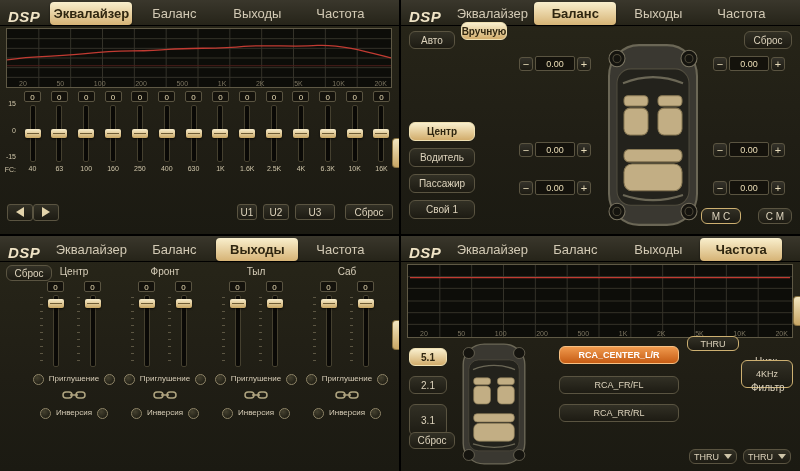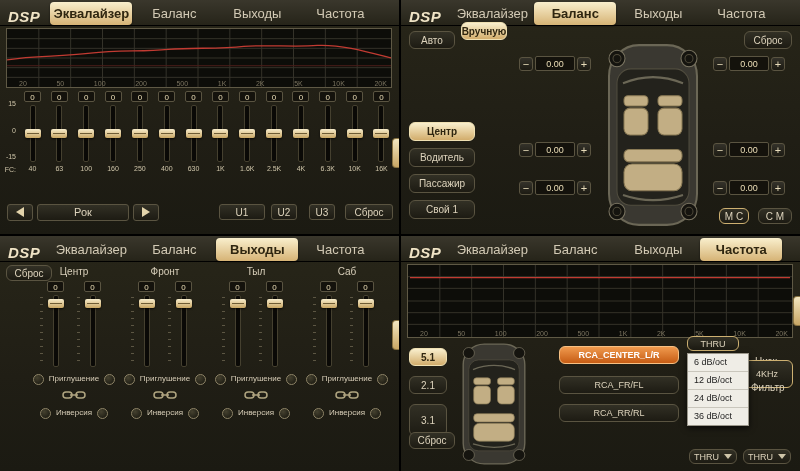--- a/index.html
+++ b/index.html
@@ -254,27 +254,26 @@
             <div class="thumb" style="top:24px"></div>
           </div>
           <div class="freq">16K</div>
         </div>
       </div>
 
     <div class="eq-bottom">
       <div class="btn" style="width:26px;height:17px">
           <span class="tri-l"></span>
         </div>
-      <div class="btn" style="width:92px;height:17px;margin:0 4px;font-size:11px">Рок</div>
       <div class="btn" style="width:26px;height:17px">
           <span class="tri-r"></span>
         </div>
-      <div class="btn" style="width:46px;height:16px;margin-left:auto">U1</div>
+      <div class="btn" style="width:20px;height:16px;margin-left:auto">U1</div>
       <div class="btn" style="width:26px;height:16px;margin-left:6px">U2</div>
-      <div class="btn" style="width:26px;height:16px;margin-left:12px">U3</div>
+      <div class="btn" style="width:40px;height:16px;margin-left:6px">U3</div>
       <div class="btn" style="width:48px;height:16px;margin-left:10px">Сброс</div>
     </div>
 
     <div class="drawer" style="top:138px"></div>
   </section>
 
   <section class="quad">
     <div class="hdr">
       <div class="logo">DSP</div>
       <div class="tab">Эквалайзер</div>
@@ -345,21 +344,21 @@
       <div class="step-btn minus"></div>
       <div class="step-val">0.00</div>
       <div class="step-btn plus"></div>
     </div>
     <div class="stepper" style="left:312px;top:180px">
       <div class="step-btn minus"></div>
       <div class="step-val">0.00</div>
       <div class="step-btn plus"></div>
     </div>
 
-    <div class="btn abs" style="left:318px;top:208px;width:30px;height:16px;border-color:#cdb071">M C</div>
+    <div class="btn abs" style="left:300px;top:208px;width:40px;height:16px;border-color:#cdb071">M C</div>
     <div class="btn abs" style="left:357px;top:208px;width:34px;height:16px">C M</div>
   </section>
 
   <section class="quad">
     <div class="hdr">
       <div class="logo">DSP</div>
       <div class="tab">Эквалайзер</div>
       <div class="tab">Баланс</div>
       <div class="tab active">Выходы</div>
       <div class="tab">Частота</div>
@@ -605,27 +604,20 @@
 
     <div class="btn orange abs" style="left:158px;top:110px;width:120px;height:18px;font-size:9px">RCA_CENTER_L/R</div>
     <div class="btn abs" style="left:158px;top:140px;width:120px;height:18px;font-size:9px">RCA_FR/FL</div>
     <div class="btn abs" style="left:158px;top:168px;width:120px;height:18px;font-size:9px">RCA_RR/RL</div>
 
     <div class="flabel" style="left:354px;top:120px">Низк</div>
     <div class="btn abs" style="left:340px;top:124px;width:52px;height:28px;border-color:#cdb071;font-size:9px">4KHz</div>
     <div class="flabel" style="left:350px;top:146px">Фильтр</div>
 
     <div class="btn abs" style="left:286px;top:100px;width:52px;height:15px;border-color:#cdb071;font-size:9px">THRU</div>
-    <div class="dd-list" style="left:286px;top:117px;width:60px">
-
-    <div class="dd-item">6 dB/oct</div>
-        <div class="dd-item">12 dB/oct</div>
-        <div class="dd-item">24 dB/oct</div>
-        <div class="dd-item">36 dB/oct</div>
-      </div>
 
     <div class="btn abs" style="left:288px;top:213px;width:48px;height:15px;font-size:9px">
       <span>THRU</span>
         <span class="caret"></span>
     </div>
     <div class="btn abs" style="left:342px;top:213px;width:48px;height:15px;font-size:9px">
       <span>THRU</span>
         <span class="caret"></span>
     </div>
 

